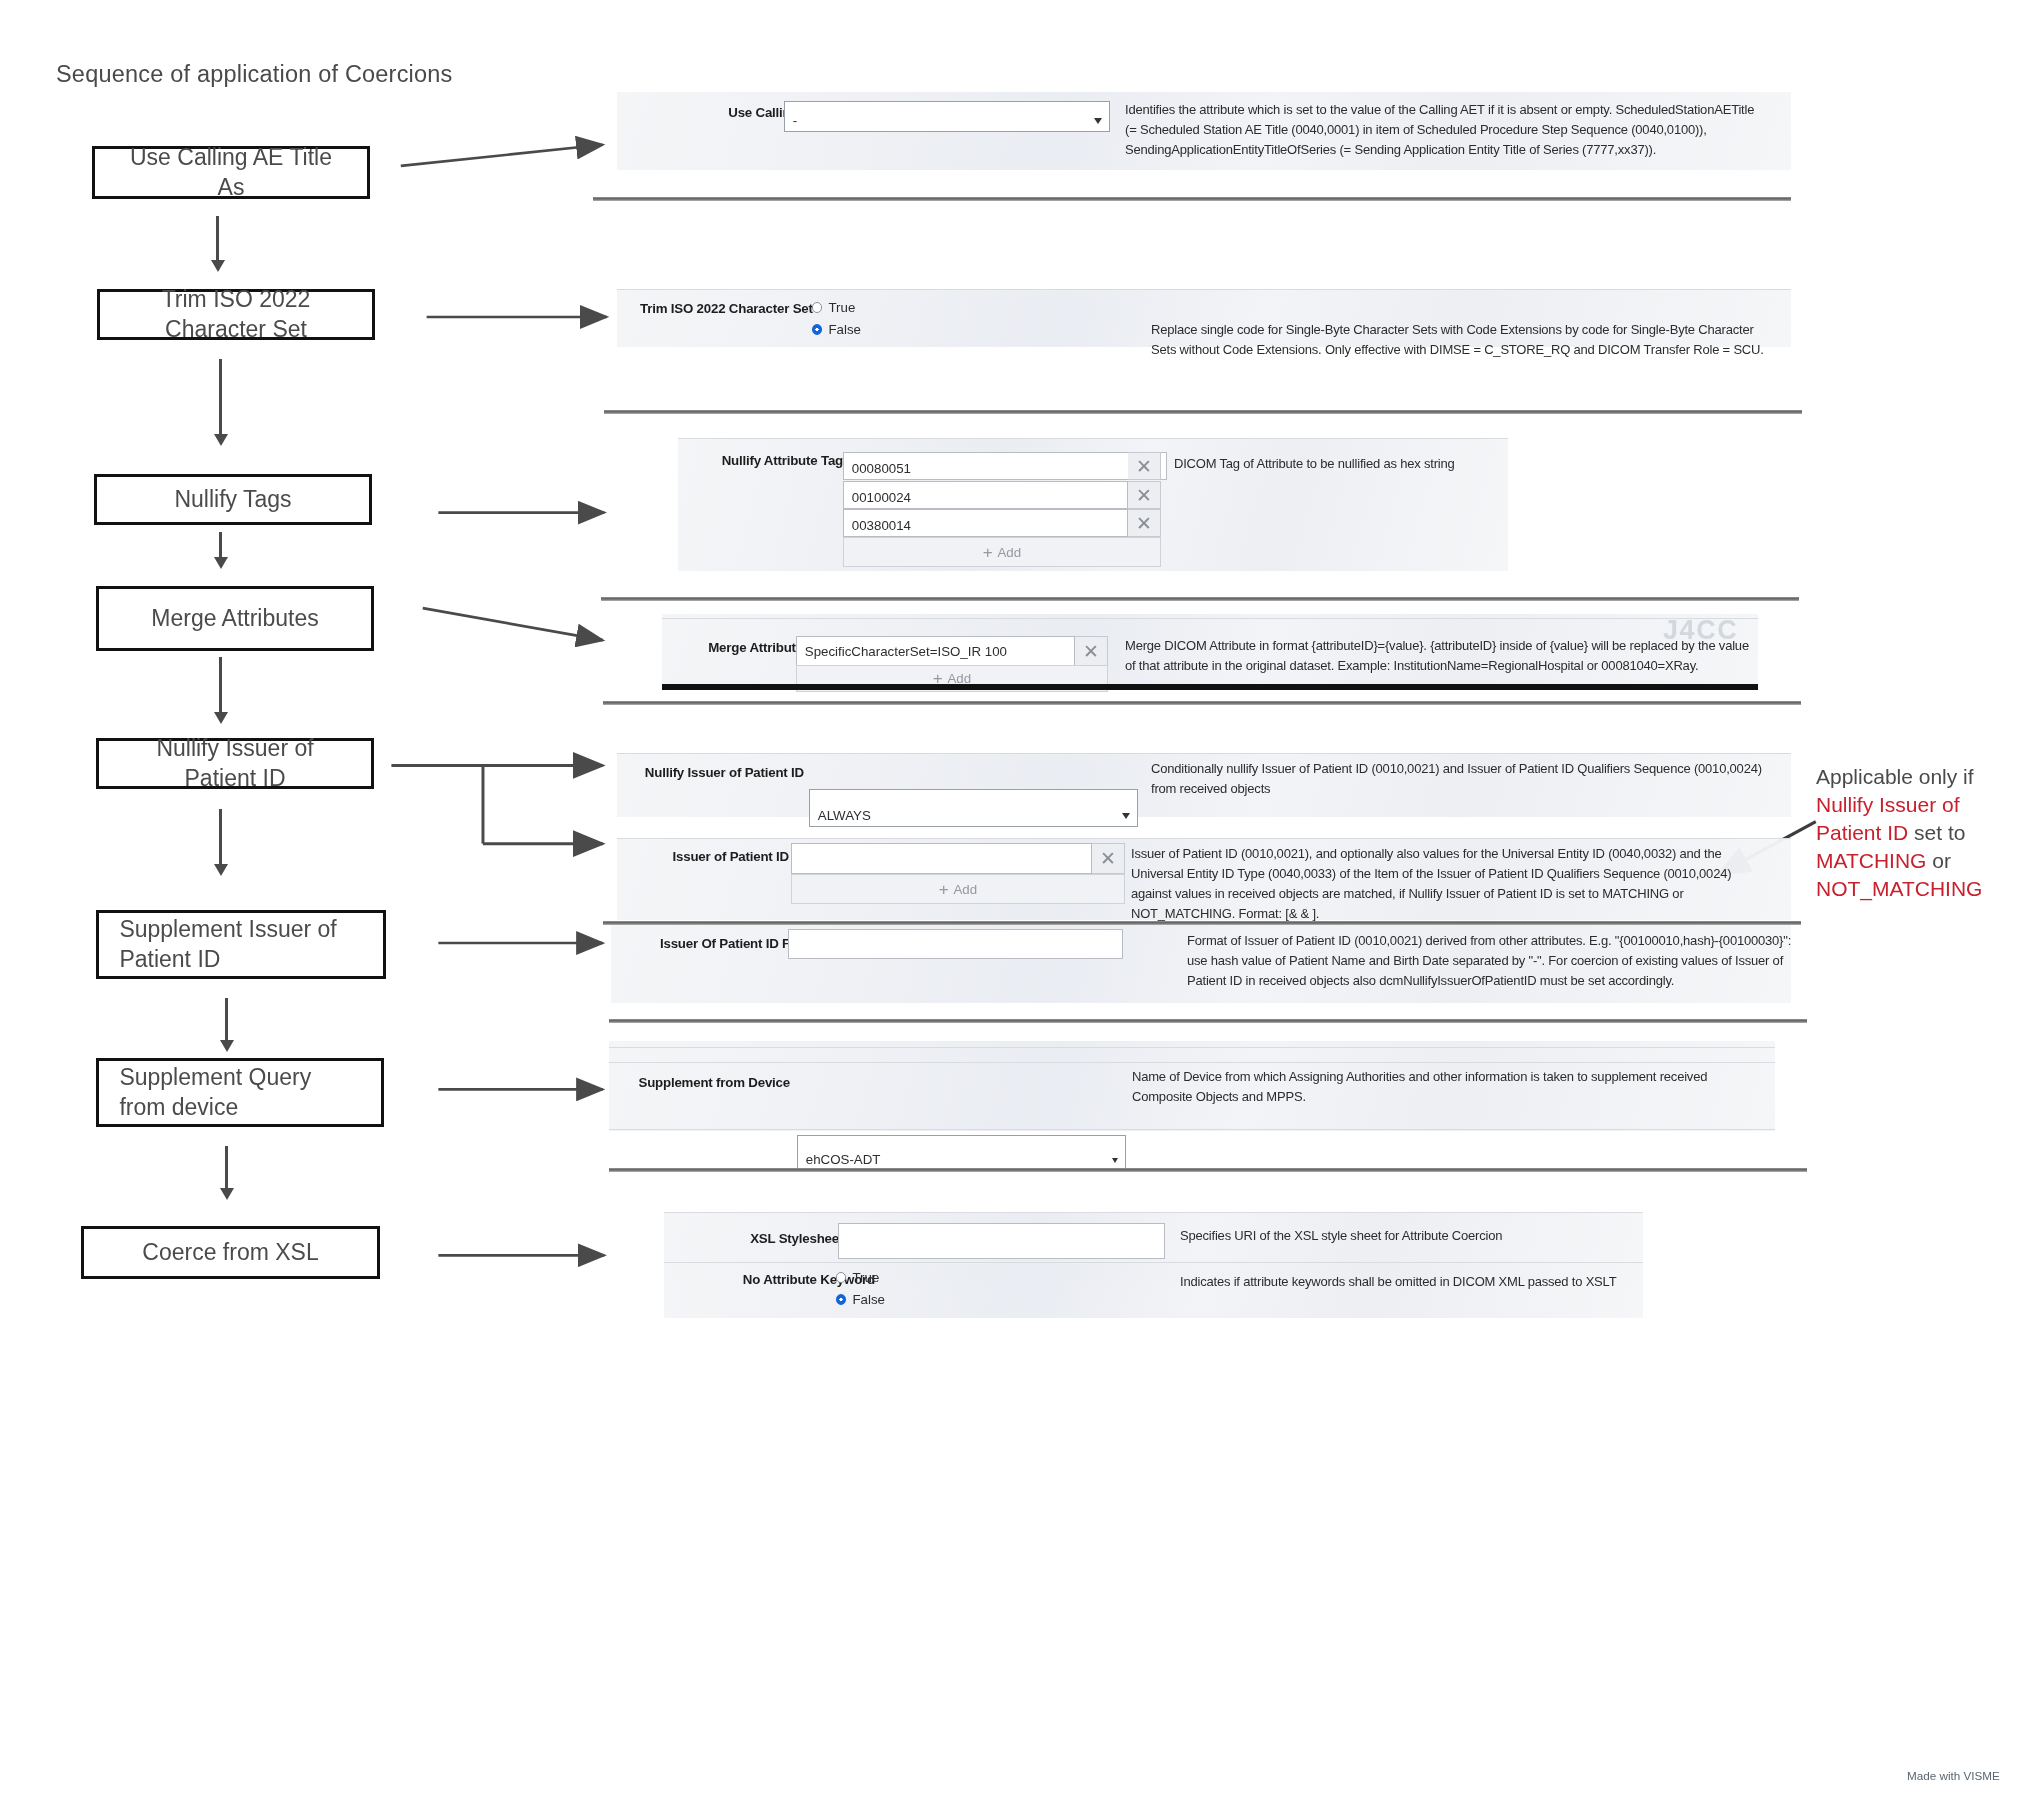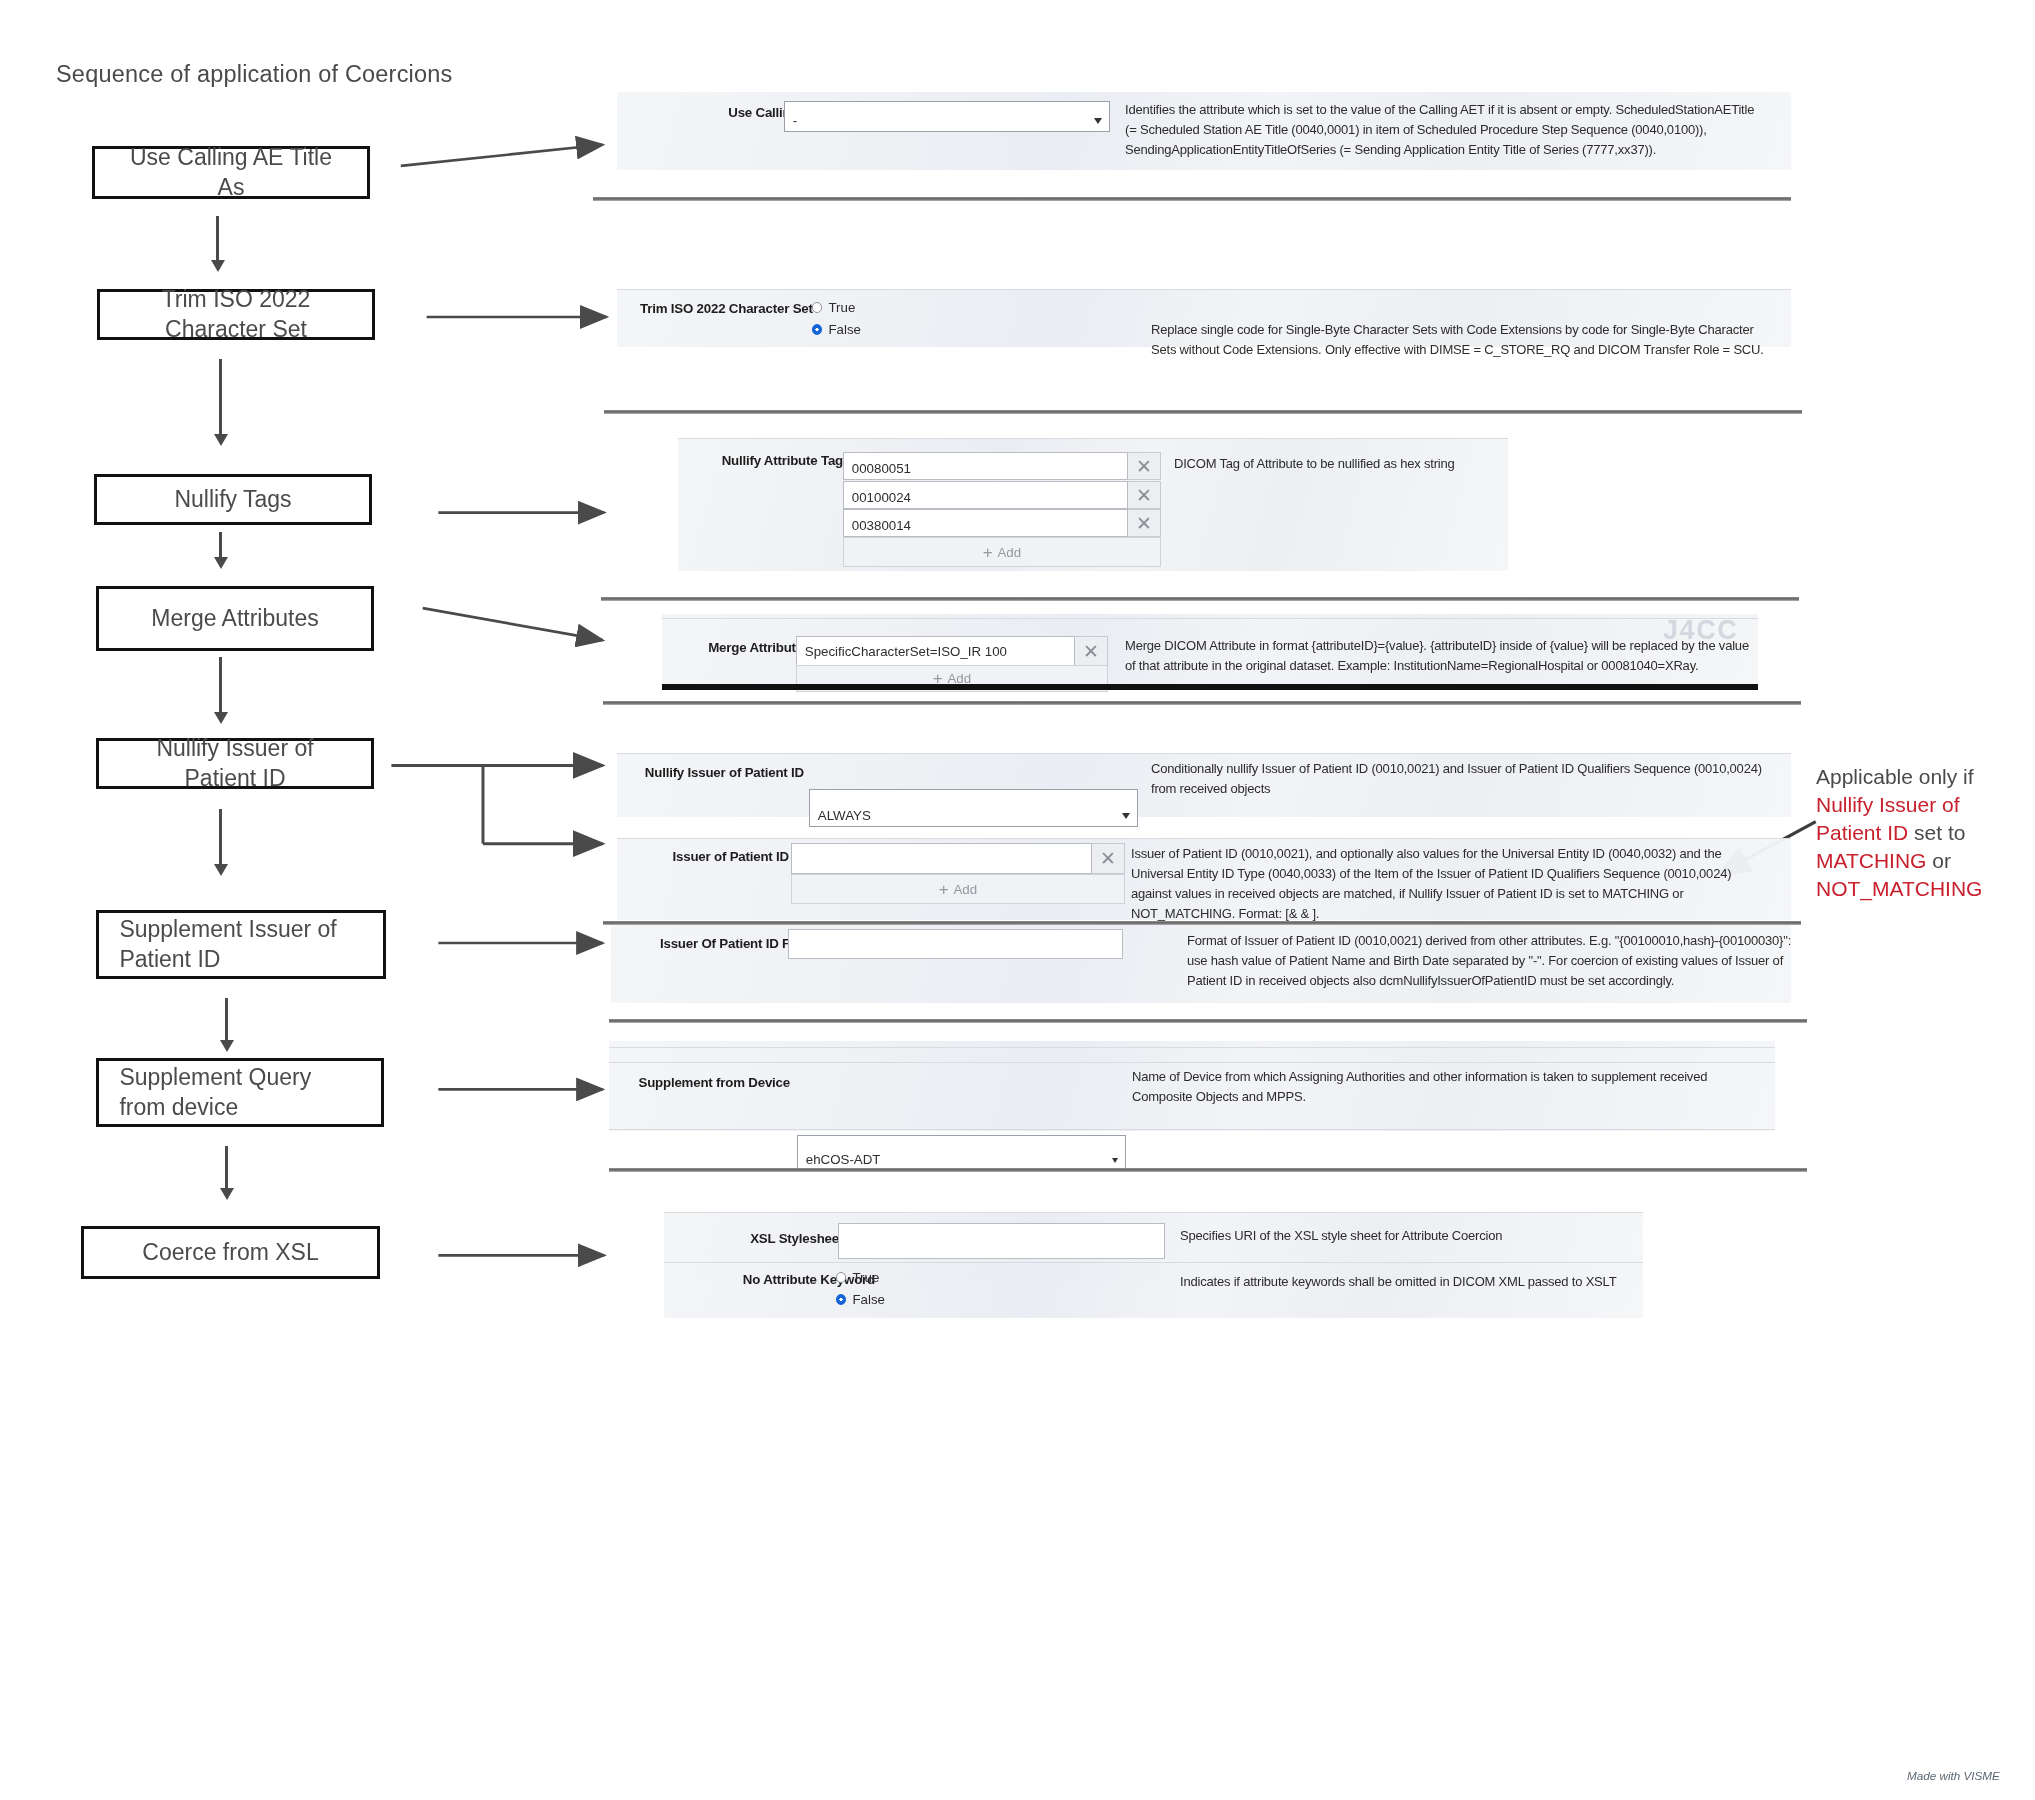--- a/index.html
+++ b/index.html
@@ -205,21 +205,21 @@
 
 <div class="abs desc" style="left:1151px;top:300px;width:618px;margin-top:20px;">Replace single code for Single-Byte Character Sets with Code Extensions by code for Single-Byte Character Sets without Code Extensions. Only effective with DIMSE = C_STORE_RQ and DICOM Transfer Role = SCU.</div>
 
 <div class="sep" style="left:604px;top:410px;width:1198px;"></div>
 
 <div class="panel" style="left:678px;top:438px;width:830px;height:133px;"></div>
 <div class="sep-thin" style="left:678px;top:438px;width:830px;"></div>
 
 <div class="abs lbl" style="left:697px;top:453px;width:146px;">Nullify Attribute Tag</div>
 
-<div class="abs ctl-input" style="left:843px;top:452px;width:285px;height:28px;align-items:flex-end;">
+<div class="abs ctl-input" style="left:843px;top:452px;width:324px;height:28px;align-items:flex-end;">
   <span>00080051</span>
 </div>
 <div class="abs x-btn" style="left:1128px;top:452px;width:33px;height:28px;">
   <span>✕</span>
 </div>
 
 <div class="abs ctl-input" style="left:843px;top:481px;width:285px;height:28px;">
   <span>00100024</span>
 </div>
 <div class="abs x-btn" style="left:1128px;top:481px;width:33px;height:28px;">
@@ -354,14 +354,14 @@
     <span>False</span>
   </div>
 </div>
 
 <div class="abs desc" style="left:1180px;top:1272px;width:517px;">Indicates if attribute keywords shall be omitted in DICOM XML passed to XSLT</div>
 
 <div id="annotation" style="left:1816px;top:763px;">
   <span>Applicable only if </span><span class="r">Nullify Issuer of Patient ID</span><span> set to </span><span class="r">MATCHING</span><span> or </span><span class="r">NOT_MATCHING</span>
 </div>
 
-<div id="made-with" style="left:1907px;top:1769px;font-style:italic;">Made with VISME</div>
+<div id="made-with" style="left:1907px;top:1769px;">Made with VISME</div>
 
 
 </body></html>

